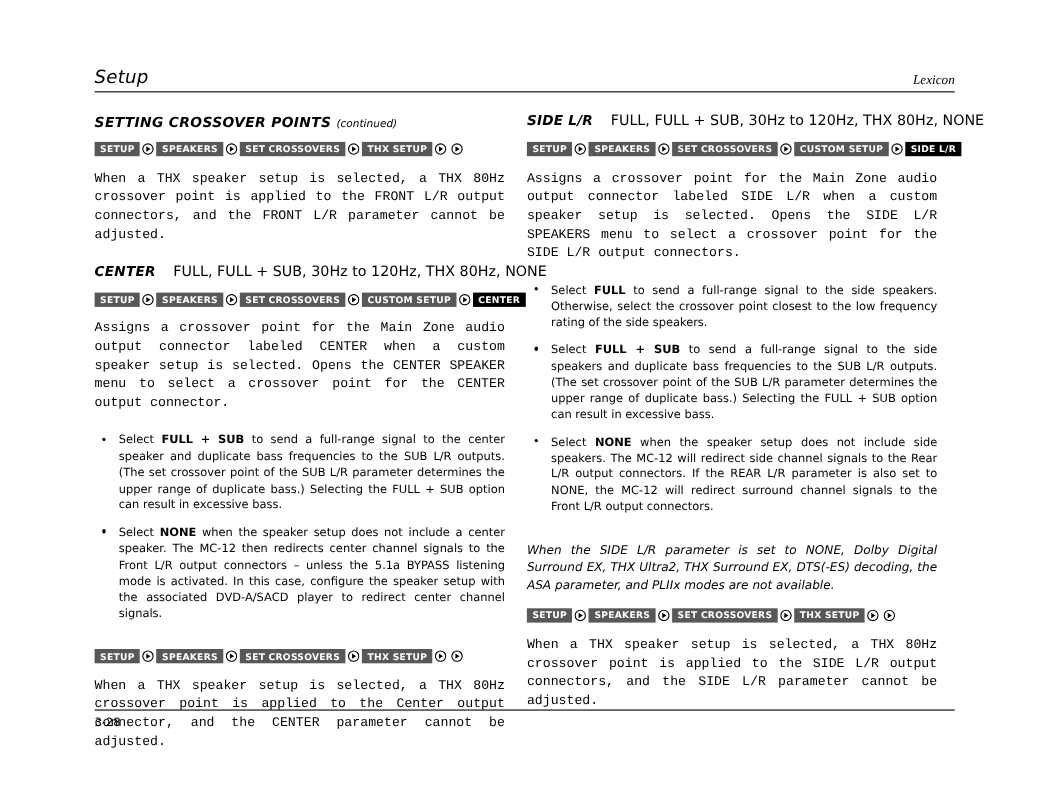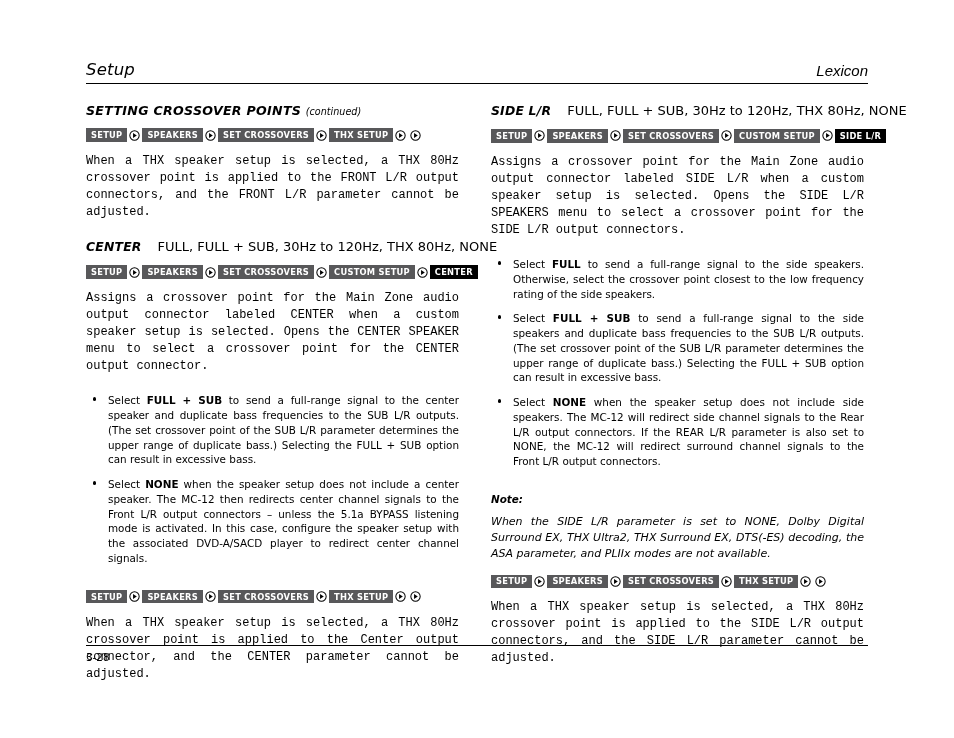--- a/index.html
+++ b/index.html
@@ -36,36 +36,36 @@
   }
   .header-title {
     font-family: "DejaVu Sans", sans-serif;
     font-style: italic;
     font-size: 16.5px;
     letter-spacing: 0.2px;
     color: #000;
     line-height: 1;
   }
   .header-brand {
-    font-family: Liberation Sans, sans-serif;
-    font-style: italic;
-    font-size: 15px;
+    font-family: Liberation Serif, serif;
+    font-style: italic;
+    font-size: 12px;
     color: #000;
     line-height: 1;
     padding-bottom: 1px;
   }
 
   
   .columns {
     position: absolute;
     left: 86px;
     top: 103px;
     width: 782px;
     display: flex;
-    gap: 32px;
+    gap: 20px;
   }
   .col {
     width: 373px;
   }
 
   
   .section-title {
     font-size: 12.6px;
     font-weight: bold;
     font-style: italic;
@@ -392,21 +392,20 @@
       <div class="spacer-sm"></div>
 
       <ul class="bullets">
           <li><span class="dot"></span>Select <span class="b">FULL</span> to send a full-range signal to the side speakers. Otherwise, select the crossover point closest to the low frequency rating of the side speakers.</li>
           <li><span class="dot"></span>Select <span class="b">FULL + SUB</span> to send a full-range signal to the side speakers and duplicate bass frequencies to the SUB L/R outputs. (The set crossover point of the SUB L/R parameter determines the upper range of duplicate bass.) Selecting the FULL + SUB option can result in excessive bass.</li>
           <li><span class="dot"></span>Select <span class="b">NONE</span> when the speaker setup does not include side speakers. The MC-12 will redirect side channel signals to the Rear L/R output connectors. If the REAR L/R parameter is also set to NONE, the MC-12 will redirect surround channel signals to the Front L/R output connectors.</li>
         </ul>
 
       <div class="spacer-md"></div>
 
-      <div class="note-label">Note:</div>
       <p class="note-body">When the SIDE L/R parameter is set to NONE, Dolby Digital Surround EX, THX Ultra2, THX Surround EX, DTS(-ES) decoding, the ASA parameter, and PLIIx modes are not available.</p>
 
       <div class="crumbs">
           <span class="crumb">SETUP</span>
           <span class="crumb-sep">
             <svg width="11" height="11" viewBox="0 0 12 12">
               <circle cx="6" cy="6" r="5.1" fill="#ffffff" stroke="#000000" stroke-width="1.1"></circle>
               <path d="M4.4 3.3 L8.5 6 L4.4 8.7 Z" fill="#000000"></path>
             </svg>
           </span>

